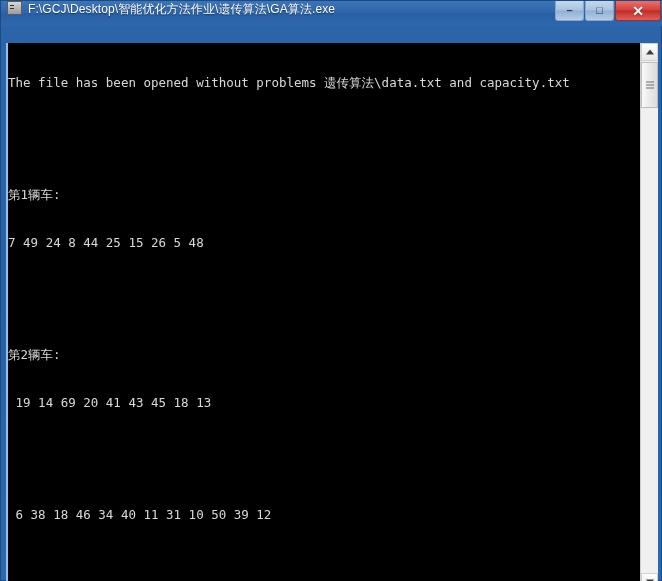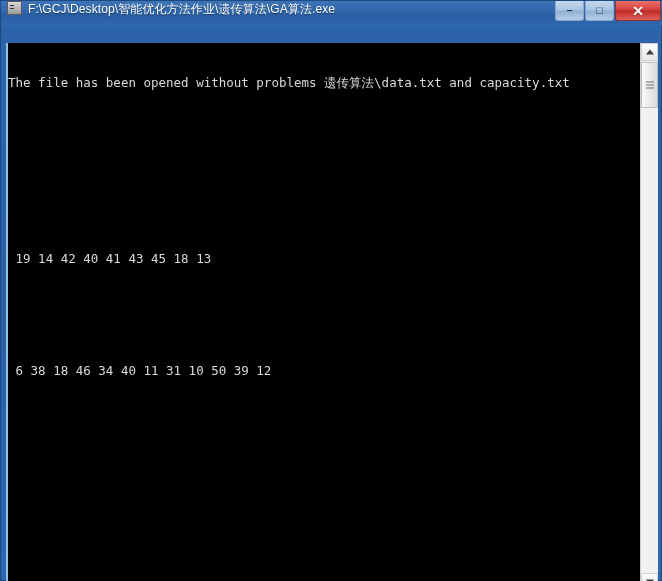--- a/index.html
+++ b/index.html
@@ -224,23 +224,26 @@
       </div>
     </div>
   </div>
 
   <div id="console-body">
 
     <div id="console-text">
       <div class="line">The file has been opened without problems 遗传算法\data.txt and capacity.txt</div>
       <div class="line blank">&nbsp;</div>
 
+      <div class="line">第1辆车:</div>
+      <div class="line">7 49 24 8 44 25 15 26 5 48</div>
       <div class="line blank">&nbsp;</div>
 
-      <div class="line"> 19 14 42 40 41 43 45 18 13</div>
+      <div class="line">第2辆车:</div>
+      <div class="line"> 19 14 69 20 41 43 45 18 13</div>
       <div class="line blank">&nbsp;</div>
 
       <div class="line"> 6 38 18 46 34 40 11 31 10 50 39 12</div>
       
 
       
       
       
 
       

